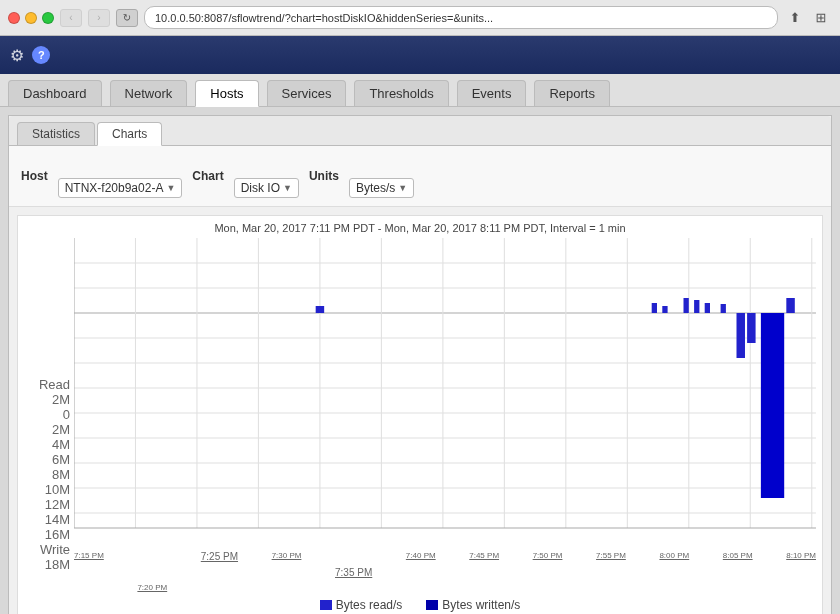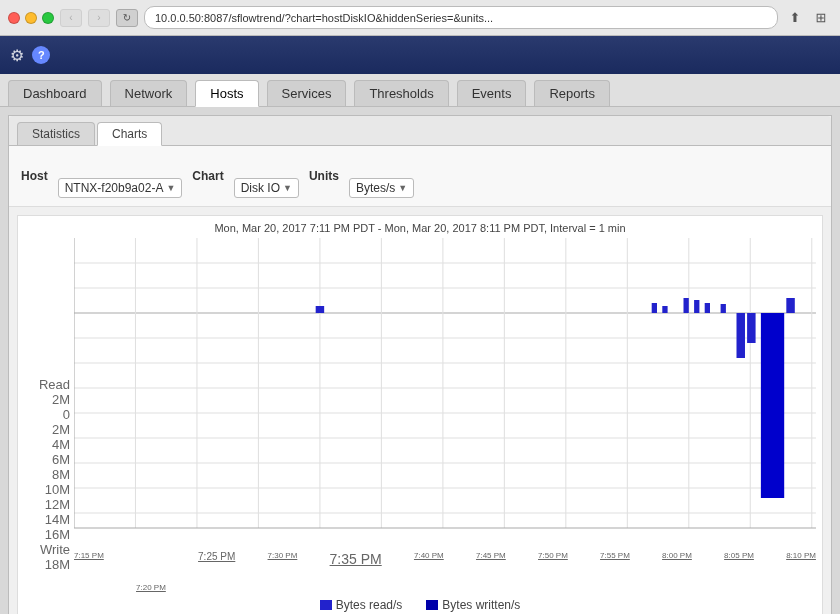--- a/index.html
+++ b/index.html
@@ -430,21 +430,21 @@
 
                 <rect x="672" y="60" width="8" height="15" fill="#2222cc"></rect>
 
               </svg>
 
               <div class="x-axis" style="padding-left:0;">
                 <span style="font-size:8px;color:#666;">7:15 PM</span>
                 <span style="font-size:8px;color:#666;margin-top:32px;">7:20 PM</span>
                 <span style="font-size:10px;color:#666;">7:25 PM</span>
                 <span style="font-size:8px;color:#666;">7:30 PM</span>
-                <span style="font-size:14px;color:#666;">7:35 PM</span>
+                <span style="font-size:10px;color:#666;margin-top:16px;">7:35 PM</span>
                 <span style="font-size:8px;color:#666;">7:40 PM</span>
                 <span style="font-size:8px;color:#666;">7:45 PM</span>
                 <span style="font-size:8px;color:#666;">7:50 PM</span>
                 <span style="font-size:8px;color:#666;">7:55 PM</span>
                 <span style="font-size:8px;color:#666;">8:00 PM</span>
                 <span style="font-size:8px;color:#666;">8:05 PM</span>
                 <span style="font-size:8px;color:#666;">8:10 PM</span>
               </div>
             </div>
           </div>

